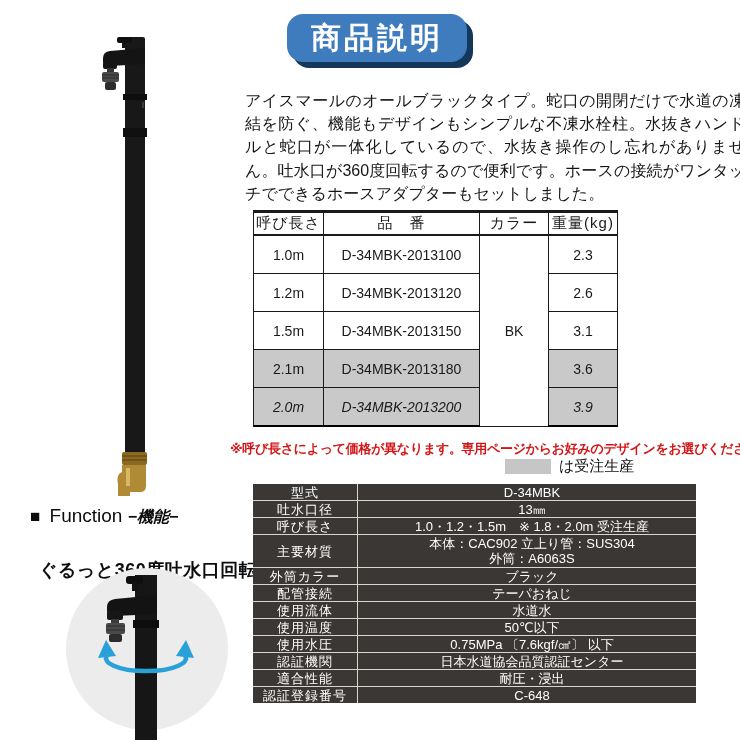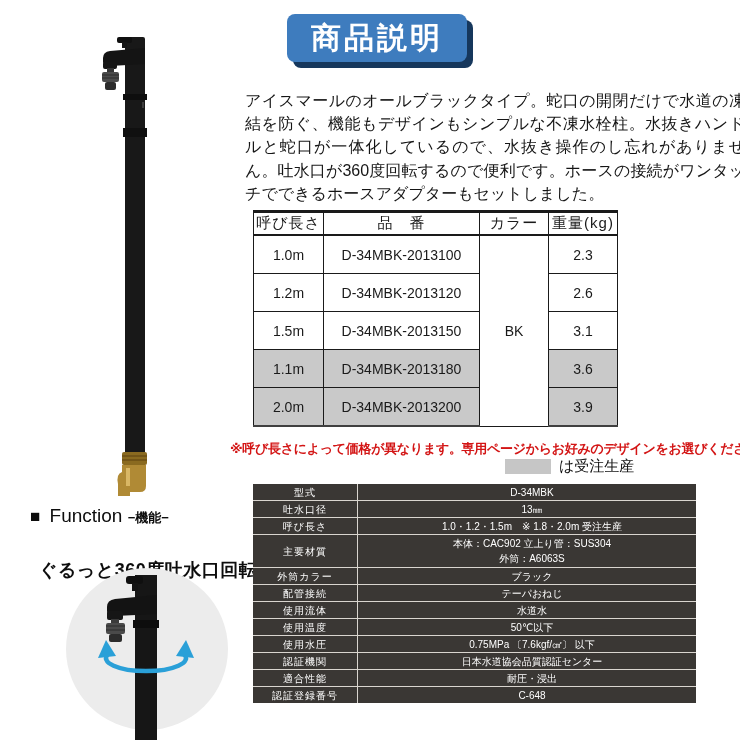--- a/index.html
+++ b/index.html
@@ -5,21 +5,21 @@
   html,body{margin:0;padding:0;}
   body{
     width:740px;height:740px;background:#ffffff;position:relative;overflow:hidden;
     font-family:"Liberation Sans","DejaVu Sans",sans-serif;color:#111;
   }
   .abs{position:absolute;}
 
   
   .banner{
     left:287px;top:14px;width:180px;height:48px;
-    background:#3e7cbe;border-radius:8px;
+    background:#3e7cbe;border-radius:16px;
     box-shadow:6px 6px 0 0 #16375c;
     display:flex;align-items:center;justify-content:center;
   }
   .banner span{color:#fff;font-size:30px;font-weight:bold;letter-spacing:3px;}
 
   
   .description{
     left:233px;top:77px;width:500px;margin:12px;
     font-size:16px;line-height:23.2px;color:#151515;text-align:justify;
   }
@@ -29,43 +29,43 @@
     left:253px;top:210px;width:364px;
     border-collapse:collapse;table-layout:fixed;
     font-size:14px;color:#1a1a1a;text-align:center;
   }
   .variant-table th,.variant-table td{border:1px solid #1a1a1a;padding:0;}
   .variant-table thead th{
     height:21px;font-weight:normal;font-size:15px;letter-spacing:1px;
     border-top:3px solid #1a1a1a;border-bottom:2px solid #1a1a1a;background:#fff;
   }
   .variant-table tbody td{height:37px;background:#fff;}
-  .variant-table tbody tr:last-child td{border-bottom:2px solid #404040;}
+  .variant-table tbody tr:last-child td{border-bottom:2px solid #000000;font-style:italic;}
   .variant-table tbody tr.gray td{background:#c9c9c9;}
   .variant-table td.color-cell{background:#fff !important;margin-top:24px;}
 
   
   .legend{left:505px;top:419px;display:flex;align-items:center;gap:8px;font-size:15px;color:#111;margin-top:38px;}
   .legend .swatch{width:46px;height:15px;background:#c6c6c6;display:inline-block;}
   .note-red{
     left:230px;top:440px;margin:0;white-space:nowrap;
     color:#d31515;font-weight:bold;font-size:13px;letter-spacing:-0.3px;
   }
 
   
   .function-heading{left:30px;top:505px;font-size:19px;color:#0d0d0d;white-space:nowrap;}
   .function-heading .sq{font-size:17px;margin-right:4px;}
-  .function-heading .fn-ja{font-size:13px;font-weight:bold;}
+  .function-heading .fn-ja{font-size:16px;font-weight:bold;font-style:italic;}
   .function-sub{left:39px;top:558px;font-size:18px;font-weight:bold;color:#0d0d0d;letter-spacing:0.5px;white-space:nowrap;}
 
   
   .detail-table{
     left:253px;top:484px;width:443px;
     border-collapse:collapse;table-layout:fixed;
-    background:#3a3734;color:#ffffff;font-size:10px;
+    background:#3a3734;color:#ffffff;font-size:13px;
   }
   .detail-table th{
     width:104px;font-weight:normal;text-align:center;letter-spacing:1px;
     border-right:1px solid #d9d5cf;border-bottom:1px solid #d9d5cf;
     height:16px;padding:0;line-height:15px;
   }
   .detail-table td{
     border-bottom:1px solid #d9d5cf;height:16px;padding:0 0 0 10px;
     text-align:center;line-height:15px;white-space:nowrap;overflow:hidden;
   }
@@ -134,21 +134,21 @@
       <td>1.2m</td>
       <td>D-34MBK-2013120</td>
       <td>2.6</td>
     </tr>
     <tr>
       <td>1.5m</td>
       <td>D-34MBK-2013150</td>
       <td>3.1</td>
     </tr>
     <tr class="gray">
-      <td>1.1m</td>
+      <td>2.1m</td>
       <td>D-34MBK-2013180</td>
       <td>3.6</td>
     </tr>
     <tr class="gray">
       <td>2.0m</td>
       <td>D-34MBK-2013200</td>
       <td>3.9</td>
     </tr>
   </tbody>
 </table>

